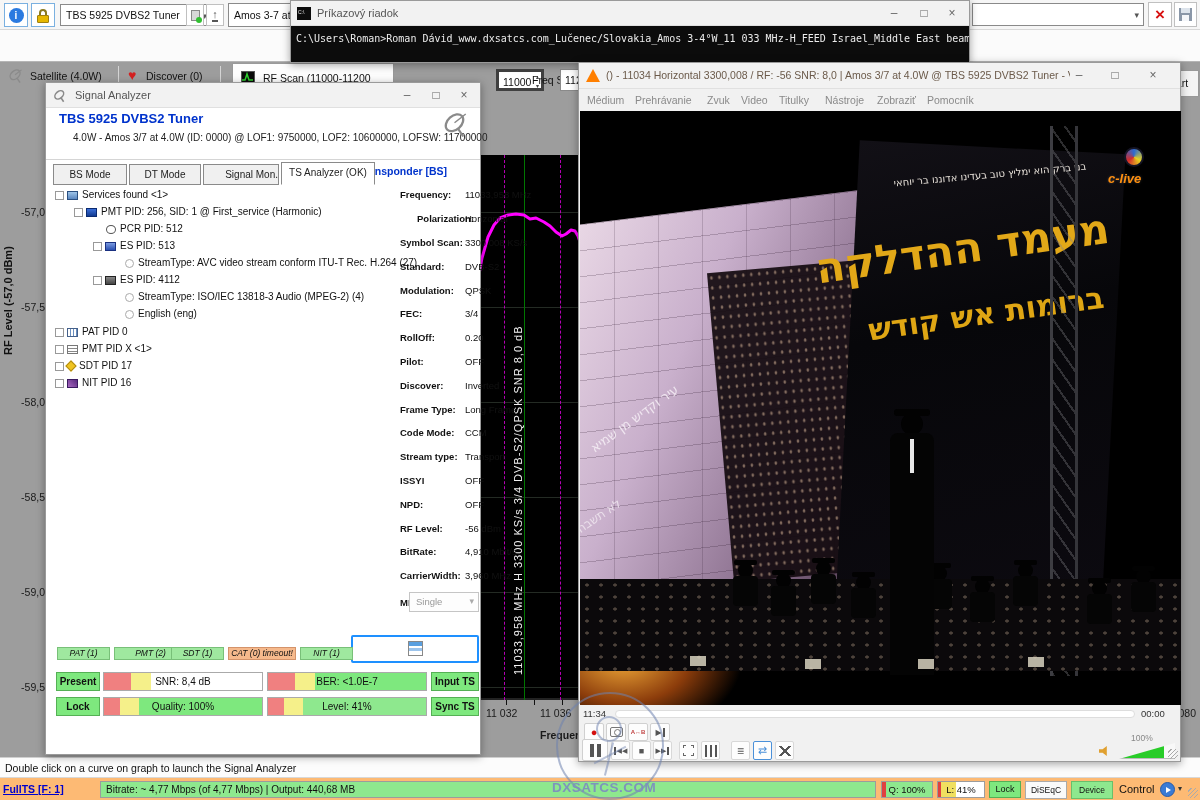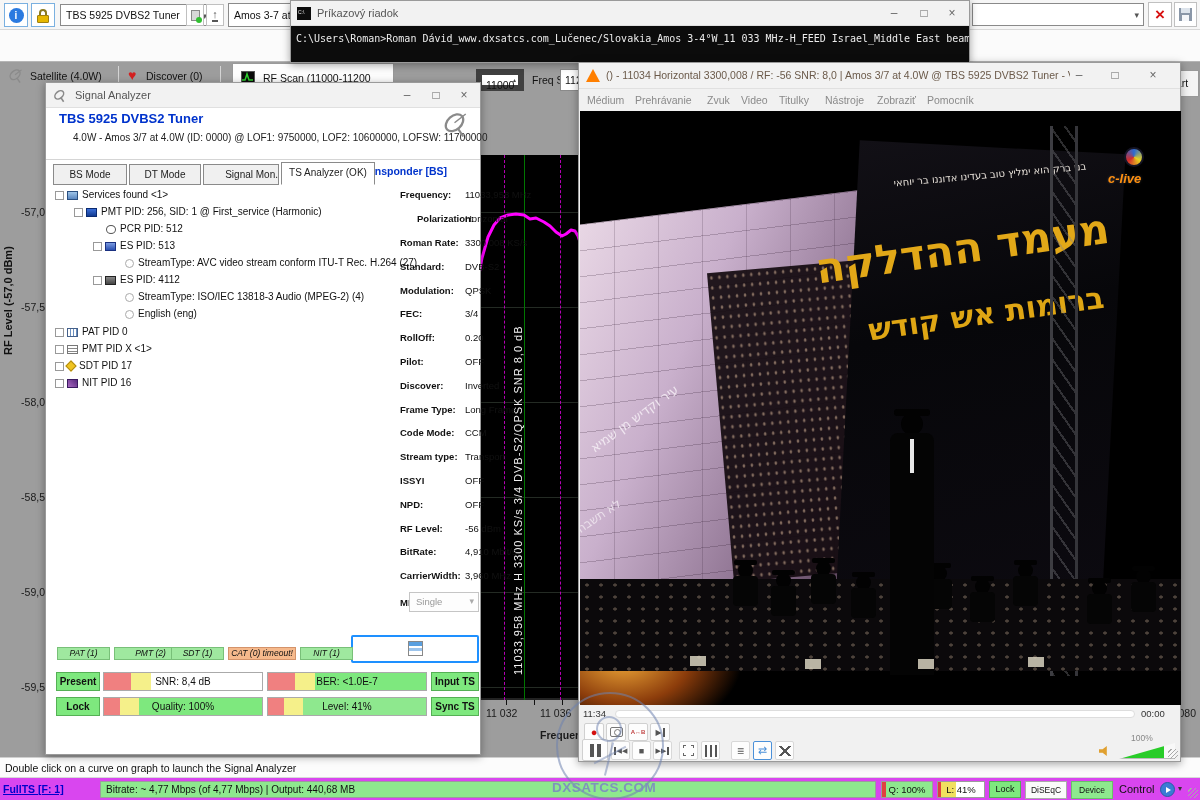--- a/index.html
+++ b/index.html
@@ -128,21 +128,21 @@
           <polyline points="0,8 3,8 5,2 7,8 11,8" fill="none" stroke="#30d030" stroke-width="1.5"></polyline>
         </svg>
     </span>
     <span class="abs" style="left:30px;top:8px;font-size:10.5px;">RF Scan (11000-11200 H/L)</span>
   </div>
 
   <div class="abs" style="left:986px;top:34px;width:14px;height:12px;border:1px solid #bbb;background:#f4f4f4;text-align:center;font-size:7px;color:#555;line-height:11px;">▴</div>
   <div class="abs" style="left:986px;top:47px;width:14px;height:12px;border:1px solid #bbb;background:#f4f4f4;text-align:center;font-size:7px;color:#555;line-height:11px;">▾</div>
 </div>
 
-<div class="abs" style="left:476px;top:69px;width:48px;height:22px;background:#fff;border:6px solid #404040;z-index:1;">
+<div class="abs" style="left:496px;top:69px;width:48px;height:22px;background:#fff;border:3px solid #404040;z-index:1;">
   <span class="abs" style="left:4px;top:4px;font-size:10.5px;">11000</span>
   <span class="abs" style="right:2px;top:1px;font-size:6px;color:#444;">▴</span>
   <span class="abs" style="right:2px;top:10px;font-size:6px;color:#444;">▾</span>
 </div>
 <span class="abs" style="left:532px;top:74px;font-size:10.5px;z-index:1;">Freq Stop:</span>
 <div class="abs" style="left:560px;top:69px;width:42px;height:22px;background:#fff;border:1px solid #8a8a8a;z-index:1;">
   <span class="abs" style="left:4px;top:4px;font-size:10.5px;">1120</span>
 </div>
 <div class="abs" style="left:1155px;top:70px;width:44px;height:27px;background:#f4f4f4;border:1px solid #999;text-align:center;line-height:25px;font-size:10.5px;z-index:1;">Start</div>
 
@@ -172,21 +172,21 @@
 <div class="tickmark" style="left:534px;"></div>
 <div class="tickmark" style="left:562px;"></div>
 <span class="xtick" style="left:486px;top:707px;">11 032</span>
 <span class="xtick" style="left:540px;top:707px;text-align:center;">11 036</span>
 <span class="xtick" style="left:1152px;top:707px;width:44px;text-align:right;">11 080</span>
 <span class="xtick" style="left:540px;top:729px;font-weight:bold;">Frequency</span>
 
 <div class="abs" style="left:0;top:757px;width:1200px;height:20px;background:#fcfcfc;border-top:1px solid #cfcfcf;z-index:5;">
   <span class="abs" style="left:5px;top:4px;font-size:10.5px;">Double click on a curve on graph to launch the Signal Analyzer</span>
 </div>
-<div class="abs" style="left:0;top:777px;width:1200px;height:23px;background:#d946ef;border-top:1px solid #d8d8d8;z-index:5;">
+<div class="abs" style="left:0;top:777px;width:1200px;height:23px;background:#fdba74;border-top:1px solid #d8d8d8;z-index:5;">
   <span class="abs" style="left:3px;top:5px;font-size:10.5px;font-weight:bold;color:#0000cc;text-decoration:underline;">FullTS [F: 1]</span>
   <div class="abs" style="left:100px;top:3px;width:776px;height:17px;background:#8ee88e;border:1px solid #9c9c9c;">
     <span class="abs" style="left:5px;top:2px;font-size:10px;white-space:nowrap;">Bitrate: ~ 4,77 Mbps (of 4,77 Mbps) | Output: 440,68 MB</span>
   </div>
   <div class="abs" style="left:881px;top:3px;width:52px;height:17px;background:linear-gradient(90deg,#e04040 0 4px,#8ee88e 4px);border:1px solid #9c9c9c;text-align:center;font-size:9.5px;line-height:15px;">Q: 100%</div>
   <div class="abs" style="left:937px;top:3px;width:48px;height:17px;background:linear-gradient(90deg,#e04040 0 3px,#f0e060 3px 40%,#fff 40%);border:1px solid #9c9c9c;text-align:center;font-size:9.5px;line-height:15px;">L: 41%</div>
   <div class="abs" style="left:989px;top:3px;width:32px;height:17px;background:#7ee87e;border:1px solid #55b055;text-align:center;font-size:9px;line-height:15px;">Lock</div>
   <div class="abs" style="left:1025px;top:3px;width:42px;height:18px;background:#fafafa;border:1px solid #aaa;text-align:center;font-size:8.5px;line-height:16px;">DiSEqC</div>
   <div class="abs" style="left:1071px;top:3px;width:42px;height:18px;background:#8ee88e;border:1px solid #6abf6a;text-align:center;font-size:8.5px;line-height:16px;">Device</div>
   <span class="abs" style="left:1119px;top:5px;font-size:11px;">Control</span>
@@ -244,21 +244,21 @@
   <div class="tree-row" style="left:79px;top:225px;"><span class="ticon ti-dot"></span><span>English (eng)</span></div>
   <div class="tree-row" style="left:9px;top:243px;"><span class="expbox"></span><span class="ticon ti-grid"></span><span>PAT PID 0</span></div>
   <div class="tree-row" style="left:9px;top:260px;"><span class="expbox"></span><span class="ticon ti-list"></span><span>PMT PID X &lt;1&gt;</span></div>
   <div class="tree-row" style="left:9px;top:277px;"><span class="expbox"></span><span class="ticon ti-star"></span><span>SDT PID 17</span></div>
   <div class="tree-row" style="left:9px;top:294px;"><span class="expbox"></span><span class="ticon ti-net"></span><span>NIT PID 16</span></div>
 
   <span class="fld-label" style="top:106px;">Frequency:</span>
     <span class="fld-value" style="top:106px;">11033,958 MHz</span>
   <span class="fld-label" style="top:130px;padding-left:17px;">Polarization:</span>
     <span class="fld-value" style="top:130px;">Horizontal</span>
-  <span class="fld-label" style="top:154px;">Roman Rate:</span>
+  <span class="fld-label" style="top:154px;">Symbol Scan:</span>
     <span class="fld-value" style="top:154px;">3300,008 KS/s</span>
   <span class="fld-label" style="top:178px;">Standard:</span>
     <span class="fld-value" style="top:178px;">DVB-S2</span>
   <span class="fld-label" style="top:202px;">Modulation:</span>
     <span class="fld-value" style="top:202px;">QPSK</span>
   <span class="fld-label" style="top:225px;">FEC:</span>
     <span class="fld-value" style="top:225px;">3/4</span>
   <span class="fld-label" style="top:249px;">RollOff:</span>
     <span class="fld-value" style="top:249px;">0.20</span>
   <span class="fld-label" style="top:273px;">Pilot:</span>

